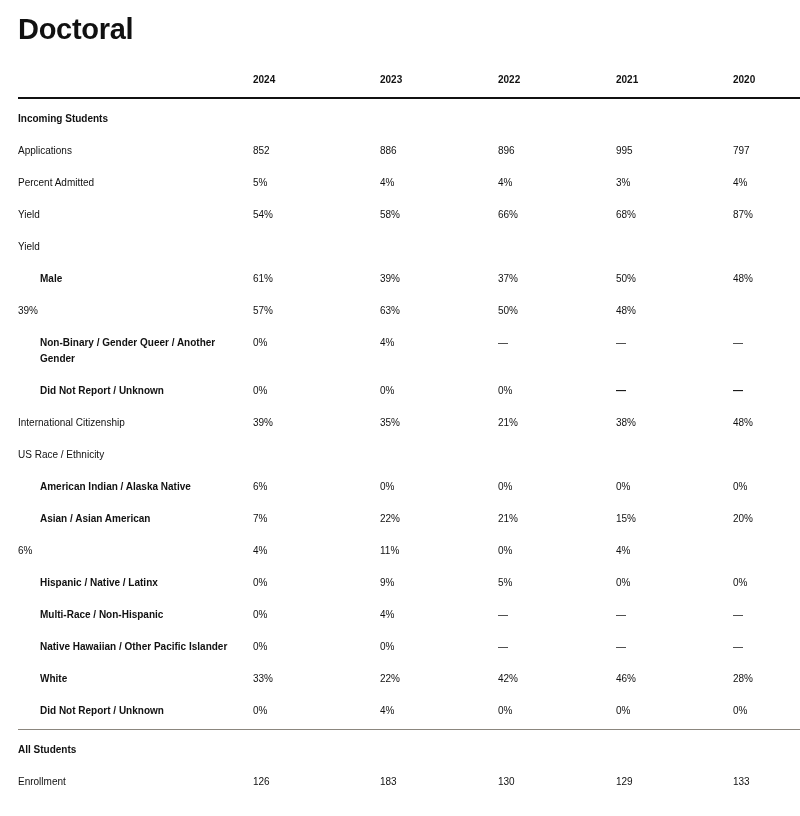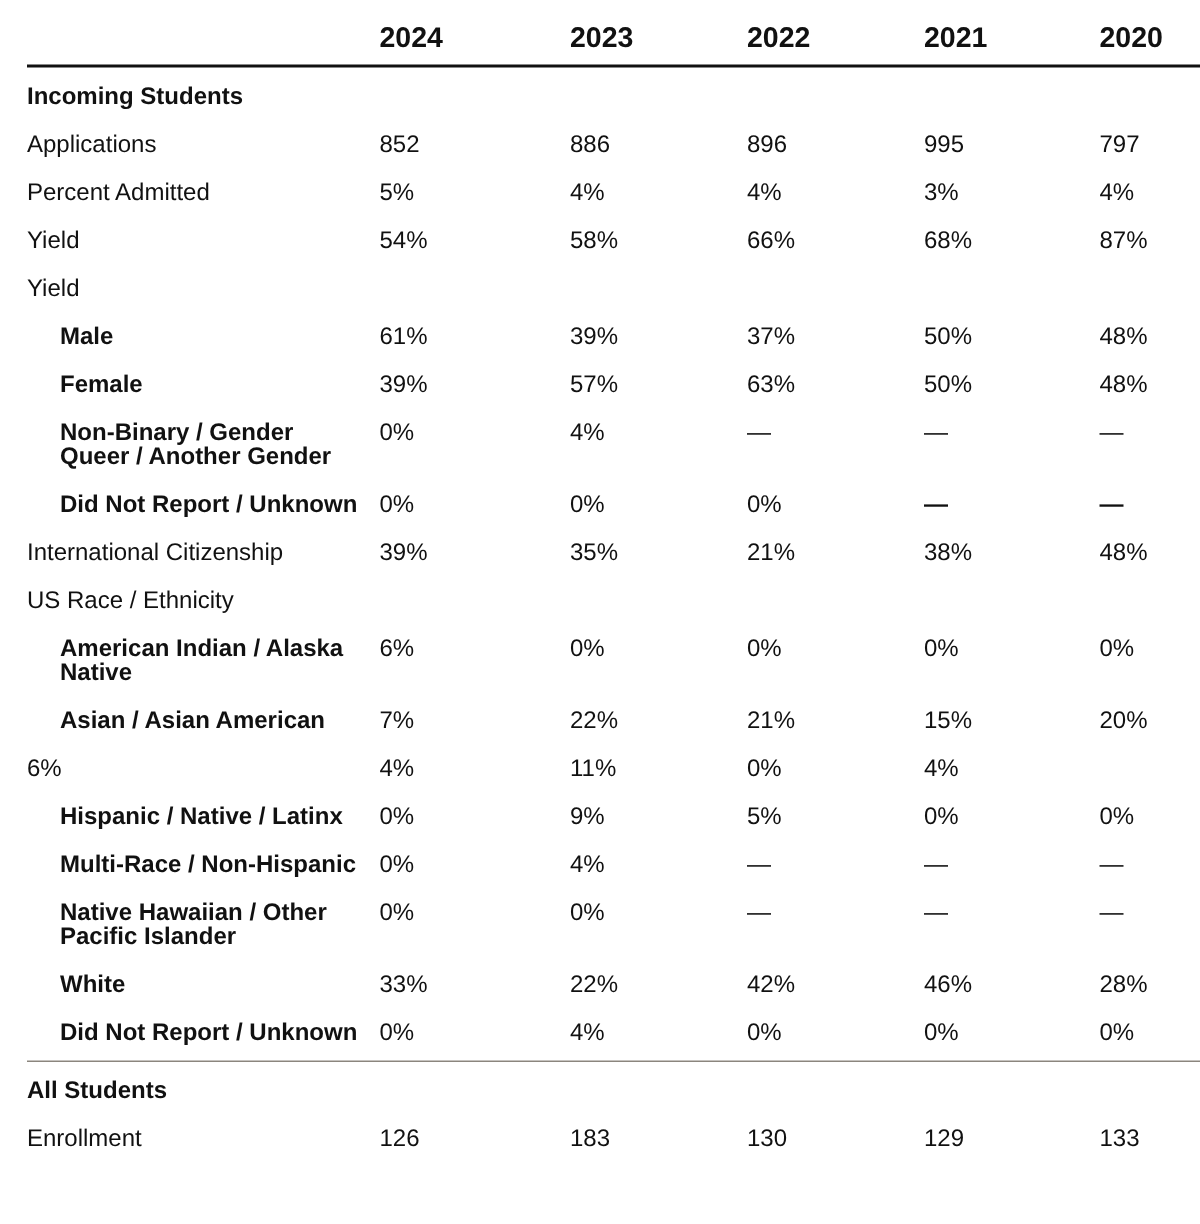--- a/index.html
+++ b/index.html
@@ -32,26 +32,26 @@
     line-height: 34px;
   }
   .grid-cols {
     display: grid;
     grid-template-columns: 235px 127px 118px 118px 117px 1fr;
   }
   .header-row {
     padding: 6px 0 9px 0;
     border-bottom: 2px solid var(--header-rule);
     font-weight: 700;
-    font-size: 19px;
+    font-size: 10px;
     line-height: 16px;
   }
   .row {
     padding: 8px 0;
-    font-size: 16px;
+    font-size: 10px;
     line-height: 16px;
     align-items: start;
   }
   .row.section {
     font-weight: 700;
     padding: 12px 0 8px 0;
   }
   .row .label {
     padding-right: 8px;
   }
@@ -67,20 +67,21 @@
   }
   .divider {
     border-top: 1px solid var(--section-rule);
     margin-top: 2px;
   }
 </style>
 </head>
 <body>
 
 <div class="page">
+  <h1 class="page-title">Doctoral</h1>
 
   <div class="grid-cols header-row">
     <div class="cell"></div>
     <div class="cell">2024</div>
     <div class="cell">2023</div>
     <div class="cell">2022</div>
     <div class="cell">2021</div>
     <div class="cell">2020</div>
   </div>
 
@@ -127,21 +128,20 @@
       </div>
       <div class="grid-cols row data indent">
         <div class="label">Male</div>
         <div class="cell">61%</div>
         <div class="cell">39%</div>
         <div class="cell">37%</div>
         <div class="cell">50%</div>
         <div class="cell">48%</div>
       </div>
       <div class="grid-cols row data indent">
-        <div class="label">Female</div>
         <div class="cell">39%</div>
         <div class="cell">57%</div>
         <div class="cell">63%</div>
         <div class="cell">50%</div>
         <div class="cell">48%</div>
       </div>
       <div class="grid-cols row data indent">
         <div class="label">Non-Binary / Gender Queer / Another Gender</div>
         <div class="cell">0%</div>
         <div class="cell">4%</div>

